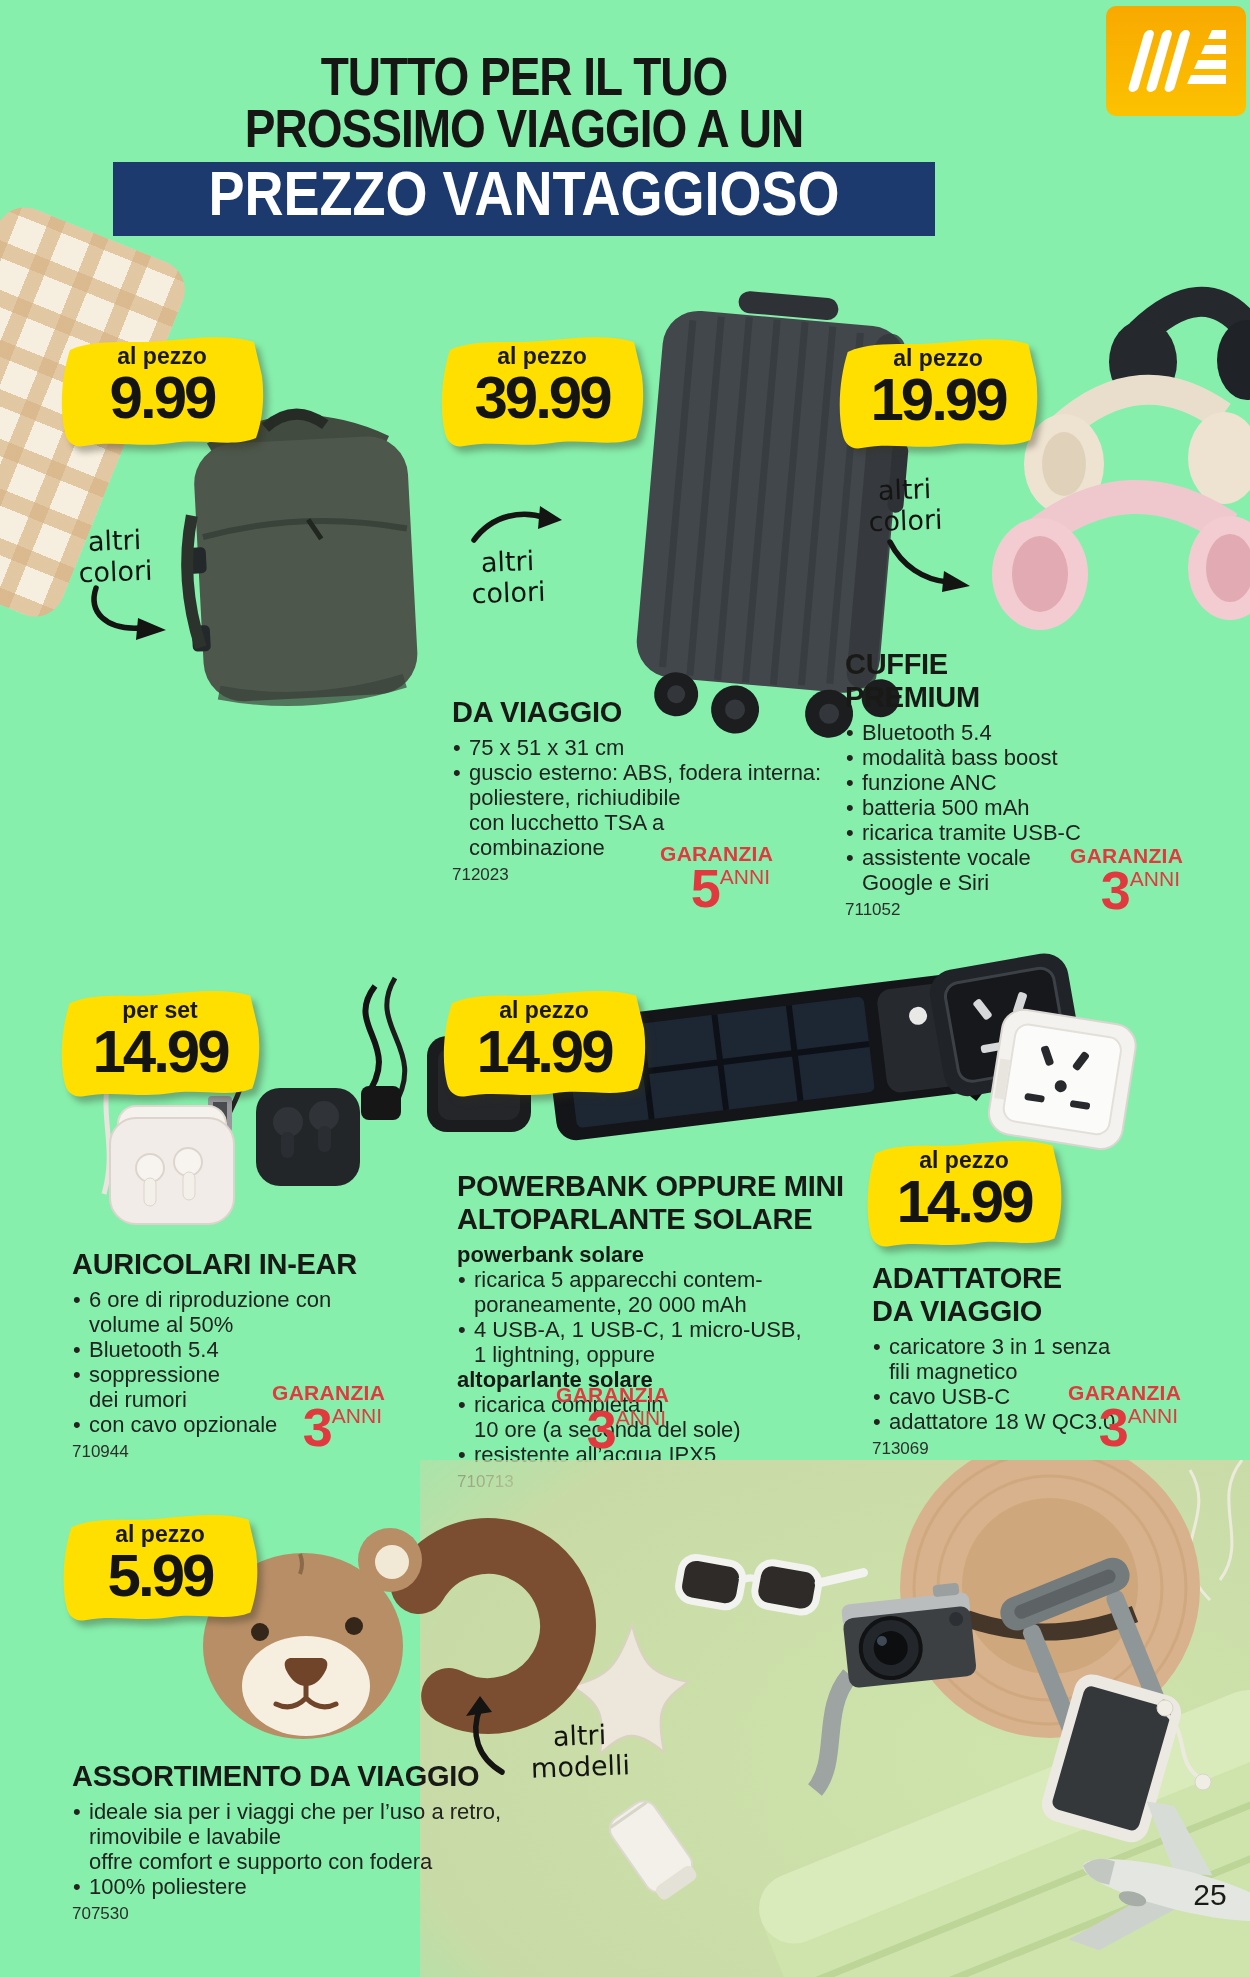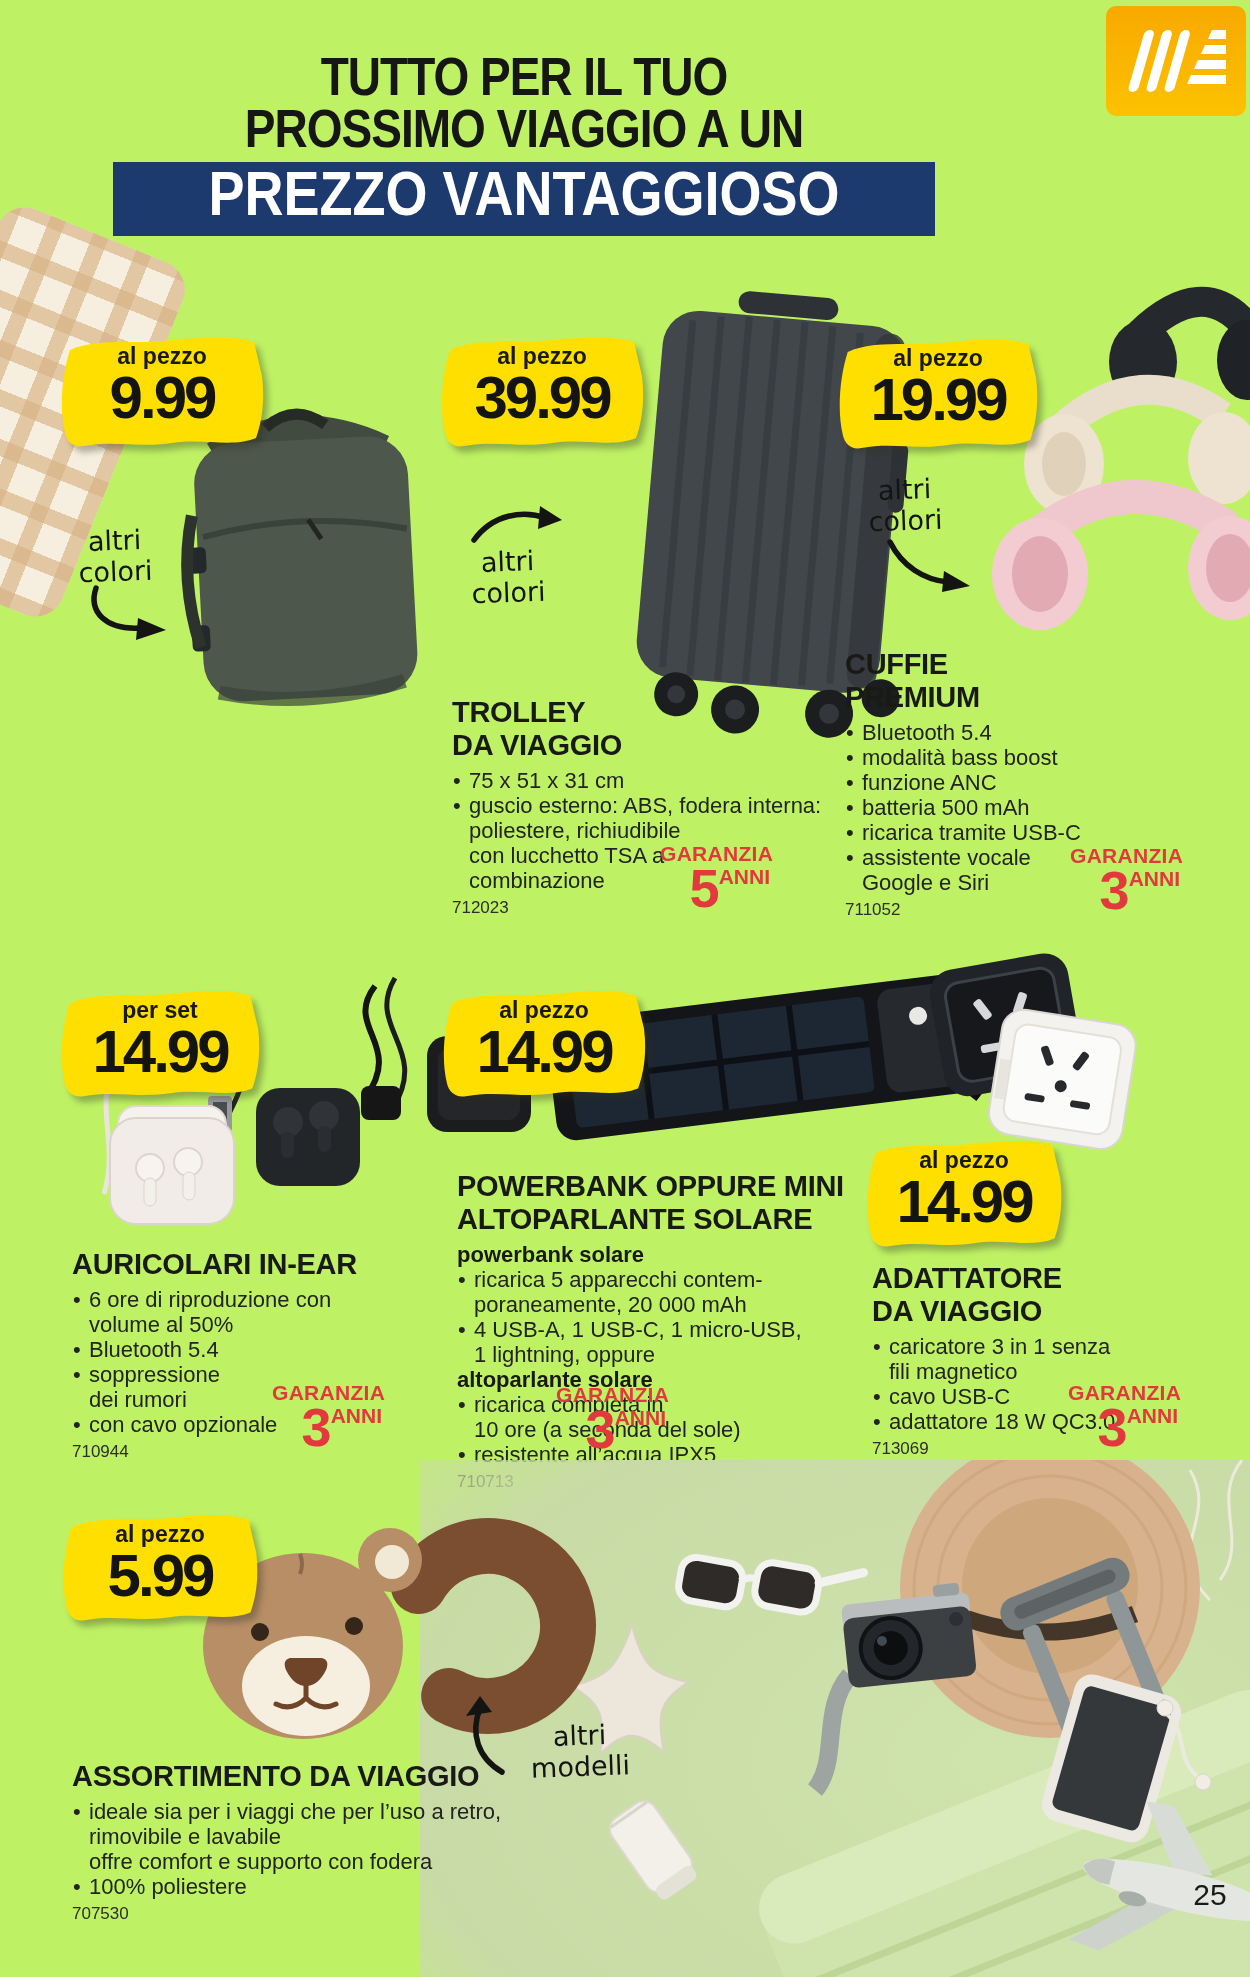--- a/index.html
+++ b/index.html
@@ -1,16 +1,16 @@
 <!DOCTYPE html>
 <html><head>
 <meta charset="utf-8">
 <style>
   html,body{margin:0;padding:0;background:#9aa18c;}
-  .page{position:relative;width:1250px;height:1977px;background:#bef264;overflow:hidden;
+  .page{position:relative;width:1250px;height:1977px;background:#86efac;overflow:hidden;
         font-family:"Liberation Sans",sans-serif;color:#1d1d1a;}
   svg{display:block;overflow:visible;}
   .art{position:absolute;}
 
   
   .hdr-line{position:absolute;left:114px;width:820px;text-align:center;font-weight:800;
             font-size:46px;letter-spacing:-1px;color:#161614;transform:scaleY(1.15);}
   .banner{position:absolute;left:113px;top:162px;width:822px;height:74px;background:#1c3a6e;
           display:flex;align-items:flex-start;justify-content:center;}
   .banner span{color:#ffffff;font-weight:800;font-size:54px;transform:scaleY(1.18);letter-spacing:0;}
@@ -34,21 +34,21 @@
         color:#141412;text-align:center;transform:rotate(-2deg);}
   .arrow{position:absolute;}
   .arrow path{stroke:#141412;stroke-width:5.5;fill:none;stroke-linecap:round;}
   .arrow polygon{fill:#141412;}
 
   
   .garanzia{position:absolute;color:#e2393f;text-align:right;}
   .garanzia .g1{font-size:21px;font-weight:800;letter-spacing:.3px;line-height:1;}
   .garanzia .g2{display:flex;justify-content:flex-end;align-items:flex-start;line-height:1;margin-top:2px;}
   .garanzia .num{font-size:54px;font-weight:800;line-height:.82;letter-spacing:-2px;}
-  .garanzia .unit{font-size:21px;font-weight:700;margin-left:1px;}
+  .garanzia .unit{font-size:21px;font-weight:400;margin-left:1px;}
 
   
   .tcol{position:absolute;}
   .ptitle{font-size:29px;font-weight:800;line-height:33px;letter-spacing:-.3px;color:#191916;white-space:nowrap;}
   .ptitle.last{margin-bottom:6px;}
   .b,.c{font-size:22px;line-height:25px;color:#232320;padding-left:17px;position:relative;white-space:nowrap;}
   .b::before{content:"•";position:absolute;left:1px;}
   .sub{font-size:22px;line-height:25px;font-weight:700;color:#191916;white-space:nowrap;}
   .code{font-size:17px;line-height:20px;color:#2e2e2b;margin-top:5px;}
 
@@ -192,21 +192,20 @@
     <div>altri</div>
     <div>colori</div>
   </div>
   <svg class="arrow" style="left:884px;top:536px" width="92" height="58" viewBox="0 0 92 58">
     <path d="M 6 6 C 18 30 40 44 64 46"></path>
       <polygon points="60,35 86,50 58,56"></polygon>
   </svg>
 
 
   <div class="tcol" style="left:452px;top:696px;width:380px">
-    <div class="ptitle">TROLLEY</div>
     <div class="ptitle last">DA VIAGGIO</div>
     <div class="b">75 x 51 x 31 cm</div>
     <div class="b">guscio esterno: ABS, fodera interna:</div>
     <div class="c">poliestere, richiudibile</div>
     <div class="c">con lucchetto TSA a</div>
     <div class="c">combinazione</div>
     <div class="code">712023</div>
   </div>
   <div class="garanzia" style="left:660px;top:843px;width:110px">
     <div class="g1">GARANZIA</div>

